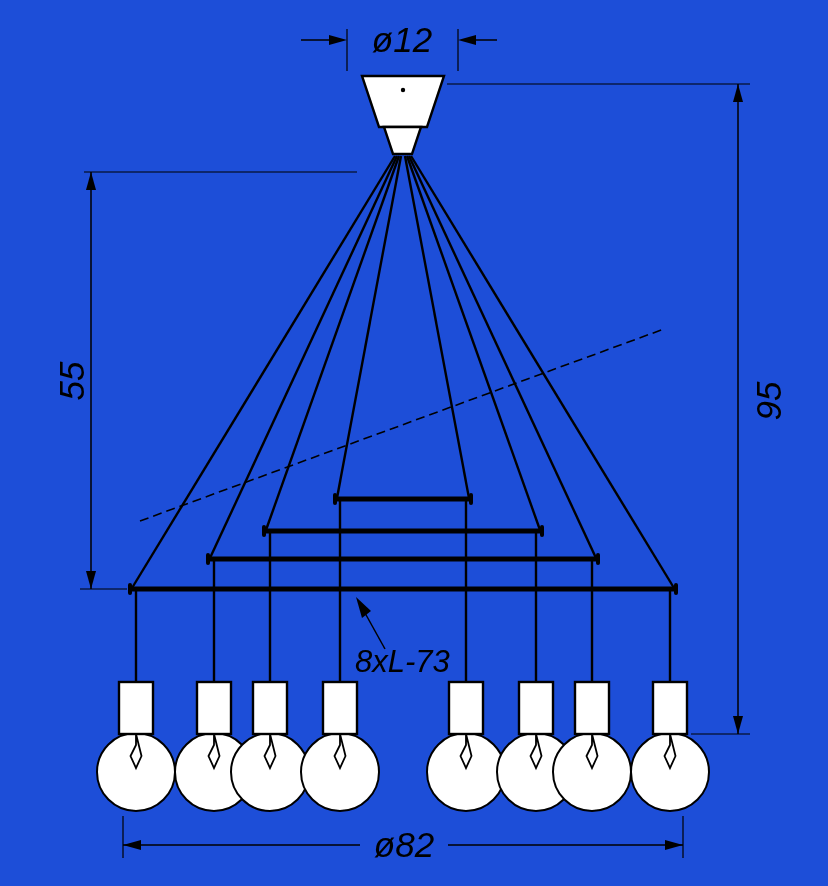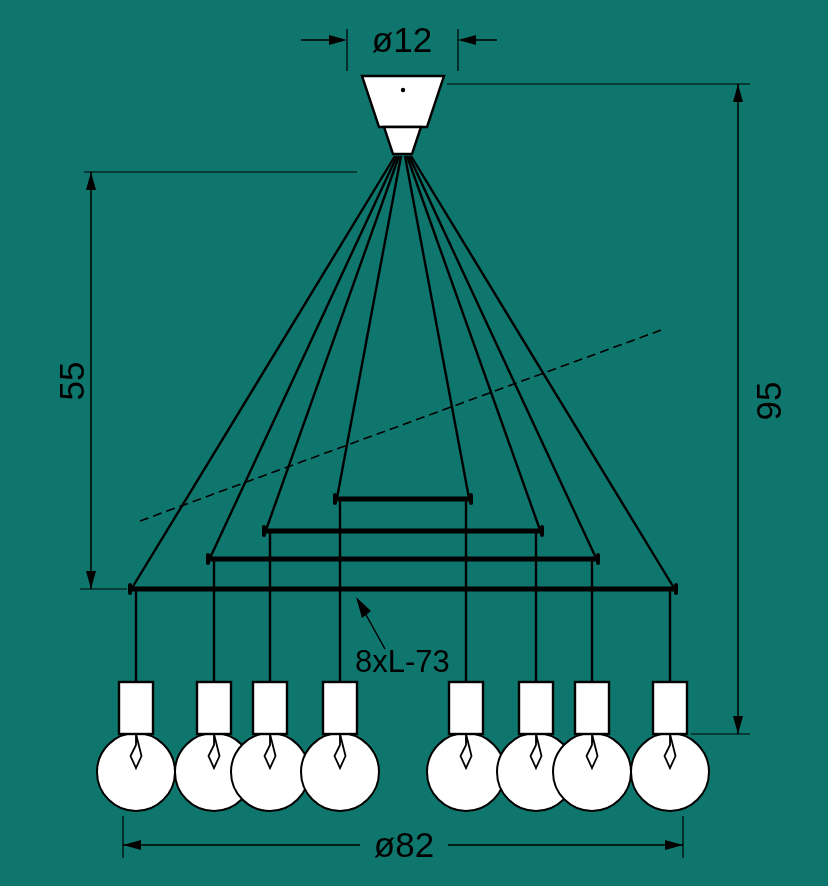--- a/index.html
+++ b/index.html
@@ -1,16 +1,16 @@
 <!DOCTYPE html>
 <html><head>
 <meta charset="utf-8">
 <style>
   html,body{margin:0;padding:0;background:#ffffff;}
-  .frame{position:relative;width:828px;height:886px;background:#0f766e;overflow:hidden;}
+  .frame{position:relative;width:828px;height:886px;background:#1d4ed8;overflow:hidden;font-style:italic;}
   svg{display:block;}
   .outline{fill:#ffffff;stroke:#000000;stroke-width:2.4;stroke-linejoin:miter;}
   .cable{stroke:#000000;stroke-width:2.4;fill:none;}
   .cord{stroke:#000000;stroke-width:2.4;fill:none;}
   .bar{stroke:#000000;stroke-width:5;fill:none;}
   .cap{fill:#000000;}
   .bulb{fill:#ffffff;stroke:#000000;stroke-width:2;}
   .fil{fill:#ffffff;stroke:#000000;stroke-width:1.8;}
   .dim{stroke:#000000;stroke-width:1.5;fill:none;}
   .ext{stroke:#000000;stroke-width:1.2;fill:none;}

